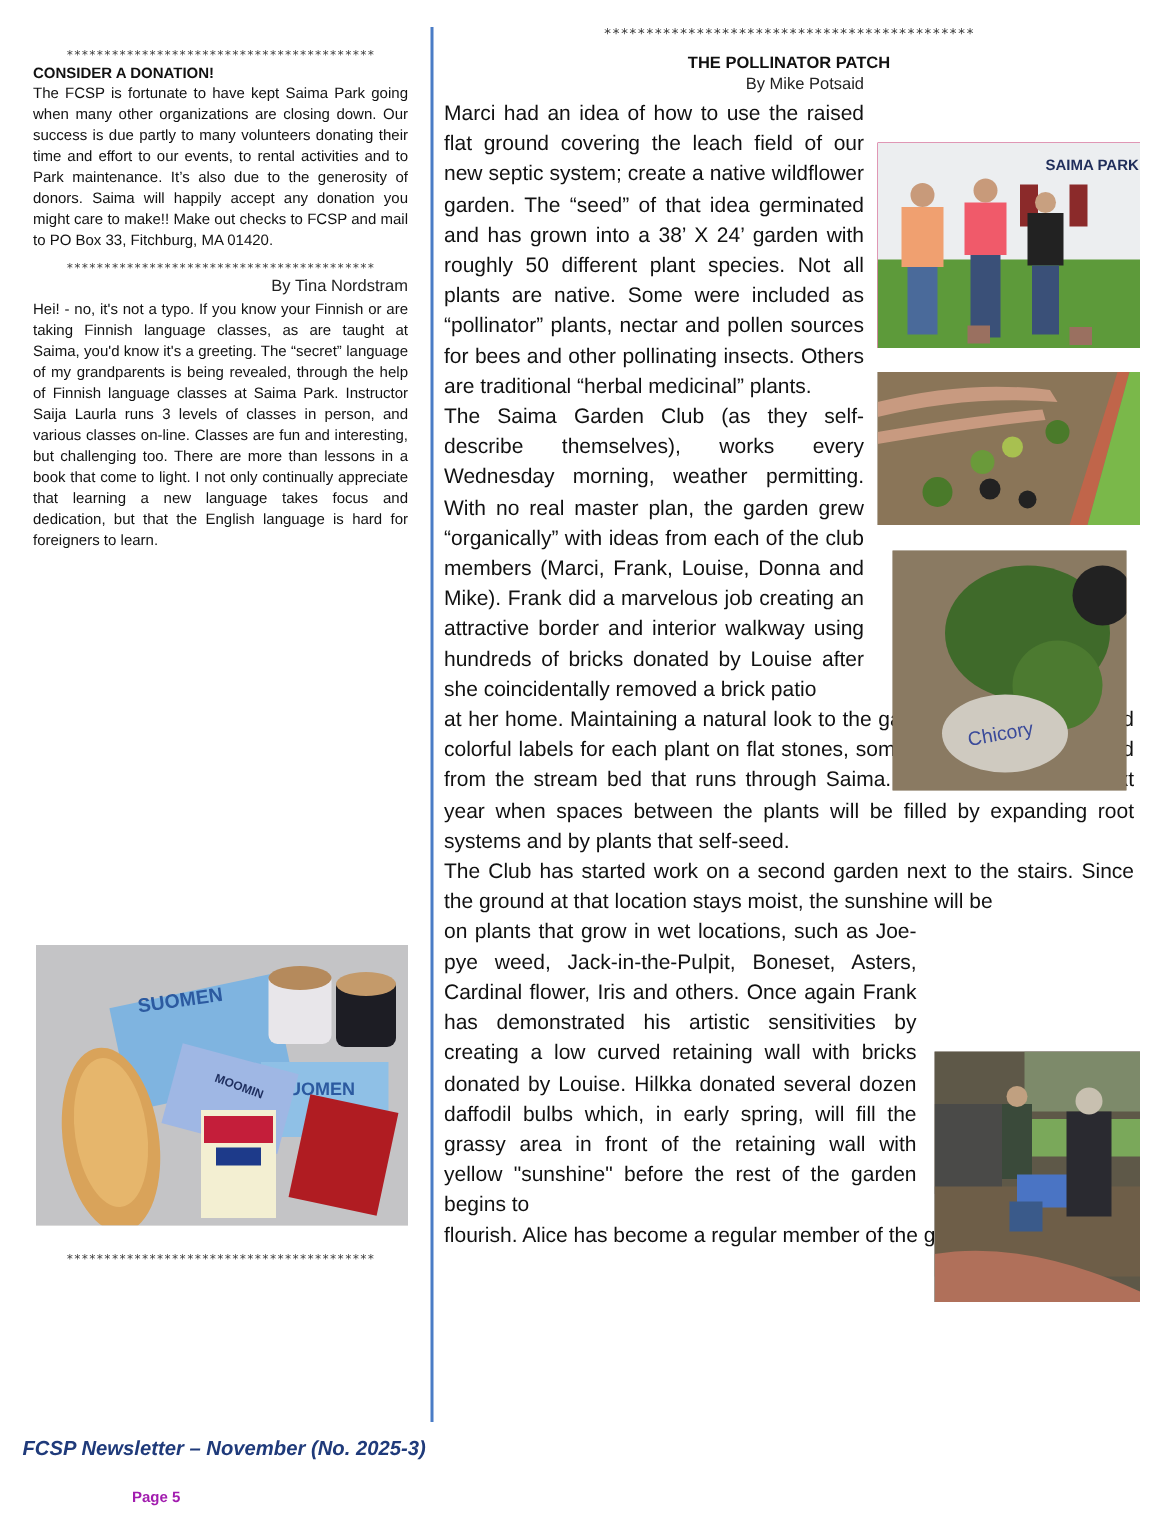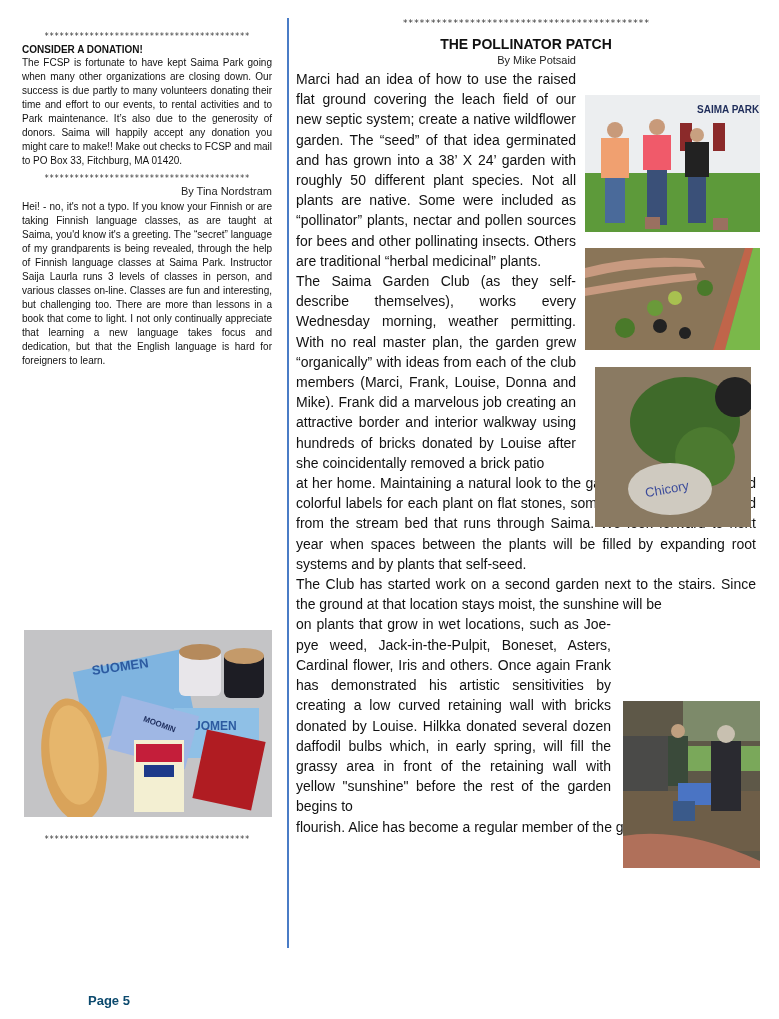--- a/index.html
+++ b/index.html
@@ -16,21 +16,21 @@
   .byline-right{text-align:right;padding-right:180px;}
   .body-text{font-size:10px;line-height:14px;text-align:justify;margin:0;}
   .photo{position:absolute;overflow:hidden;}
   
   .photo-books{left:24px;top:630px;width:248px;height:187px;background:#bcbcbc;}
   .photo-group{left:585px;top:95px;width:175px;height:137px;background:#be185d;}
   .photo-garden{left:585px;top:248px;width:175px;height:102px;background:#7d6b52;}
   .photo-chicory{left:595px;top:367px;width:156px;height:160px;background:#7c6c55;}
   .photo-work{left:623px;top:701px;width:137px;height:167px;background:#5d5547;}
   .footer-title{position:absolute;left:15px;top:958px;font-size:13.5px;font-weight:bold;font-style:italic;color:#1f3a7a;}
-  .footer-page{position:absolute;left:88px;top:993px;font-size:13px;font-weight:bold;color:#0c4a6e;}
+  .footer-page{position:absolute;left:88px;top:993px;font-size:10px;font-weight:bold;color:#a21caf;}
 </style>
 </head>
 <body>
 
 <div class="page">
 
   <div class="divider-v"></div>
 
   <div class="col-left">
     <div class="stars">*****************************************</div>
@@ -61,21 +61,21 @@
       <rect x="112" y="114" width="46" height="18" fill="#c41e3a"></rect>
       <rect x="120" y="135" width="30" height="12" fill="#1d3a8a"></rect>
       <rect x="175" y="105" width="60" height="70" fill="#b01c22" transform="rotate(12 205 140)"></rect>
     </svg>
   </div>
 
   <div class="stars" style="position:absolute;left:22px;top:835px;width:250px;">*****************************************</div>
 
   <div class="col-right">
     <div class="stars" style="font-size:9px;">********************************************</div>
-    <div class="h-center" style="font-size:14px;margin-top:8px;">THE POLLINATOR PATCH</div>
+    <div class="h-center" style="font-size:11px;margin-top:8px;">THE POLLINATOR PATCH</div>
     <div class="byline byline-right">By Mike Potsaid</div>
 
     <div style="width:280px;">
       <p class="body-text" style="font-size:14px;line-height:20.2px;">Marci had an idea of how to use the raised flat ground covering the leach field of our new septic system; create a native wildflower garden. The “seed” of that idea germinated and has grown into a 38’ X 24’ garden with roughly 50 different plant species.  Not all plants are native.    Some were included as “pollinator” plants, nectar and pollen sources for bees and other pollinating insects.  Others are traditional “herbal medicinal” plants.</p>
     </div>
     <div style="width:280px;">
       <p class="body-text" style="font-size:14px;line-height:20.2px;">The Saima Garden Club (as they self-describe themselves), works every Wednesday morning, weather permitting.  With no real master plan, the garden grew “organically” with ideas from each of the club members (Marci, Frank, Louise, Donna and Mike).  Frank did a marvelous job creating an attractive border and interior walkway using hundreds of bricks donated by Louise after she coincidentally removed a brick patio</p>
     </div>
     <p class="body-text" style="font-size:14px;line-height:20.2px;">at her home.  Maintaining a natural look to the garden, Donna has painted colorful labels for each plant on flat stones, some of which were collected from the stream bed that runs through Saima.  We look forward to next year when spaces between the plants will be filled by expanding root systems and by plants that self-seed.</p>
     <p class="body-text" style="font-size:14px;line-height:20.2px;">The Club has started work on a  second garden next to the stairs. Since the ground at that location stays moist, the sunshine will be</p>
@@ -143,14 +143,15 @@
       <path d="M0 135 Q60 125 137 160 L137 167 L0 167 Z" fill="#b0705a"></path>
       <rect x="45" y="35" width="20" height="50" fill="#3a4a3a"></rect>
       <circle cx="55" cy="30" r="7" fill="#c0a080"></circle>
       <rect x="55" y="82" width="35" height="22" fill="#4a74c4"></rect>
       <rect x="50" y="100" width="22" height="20" fill="#3a5a8a"></rect>
       <rect x="88" y="40" width="30" height="70" fill="#2a2a30"></rect>
       <circle cx="103" cy="33" r="9" fill="#c8c0b0"></circle>
     </svg>
   </div>
 
+  <div class="footer-title">FCSP Newsletter – November (No. 2025-3)</div>
   <div class="footer-page">Page 5</div>
 </div>
 
 </body></html>

